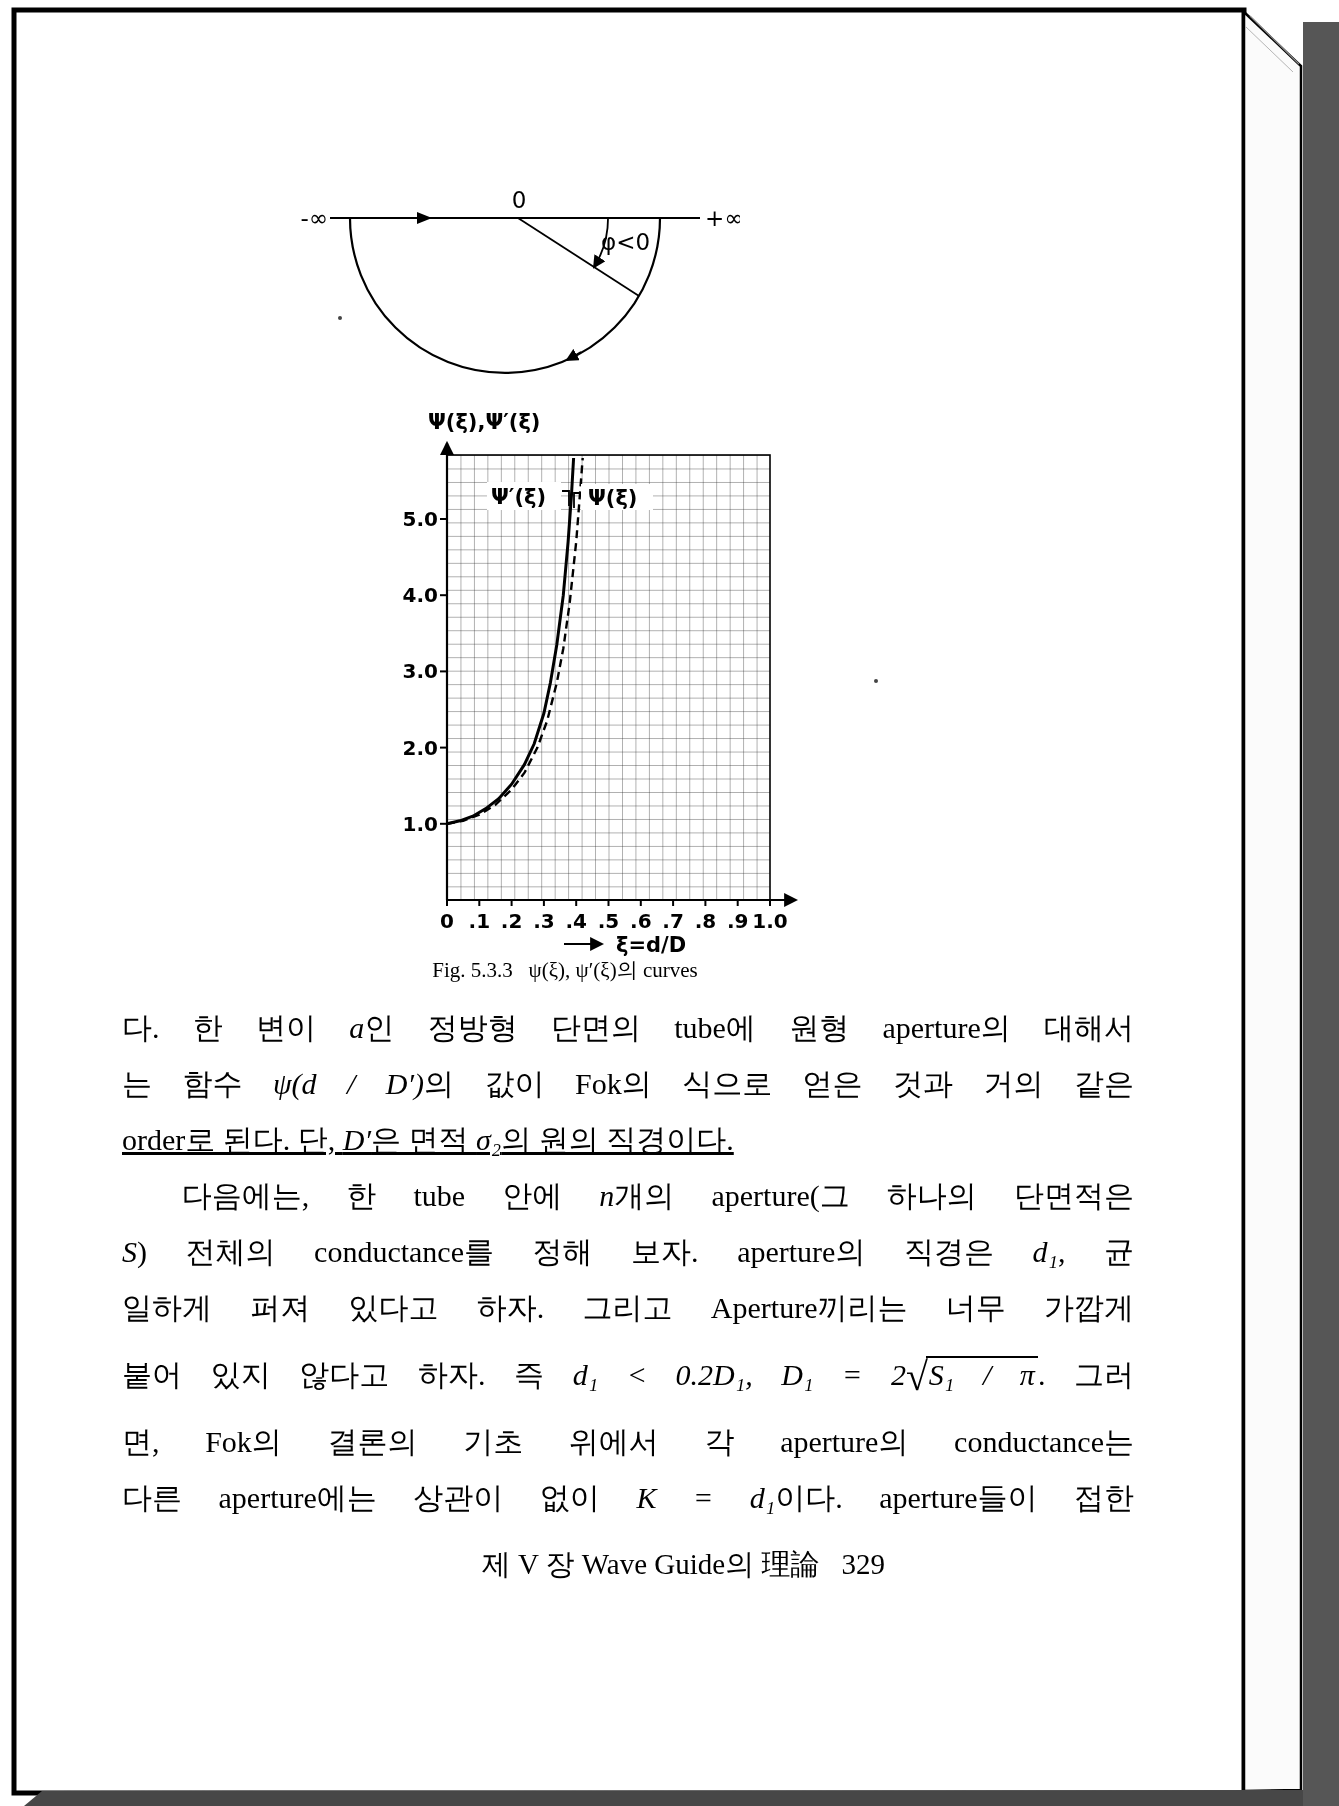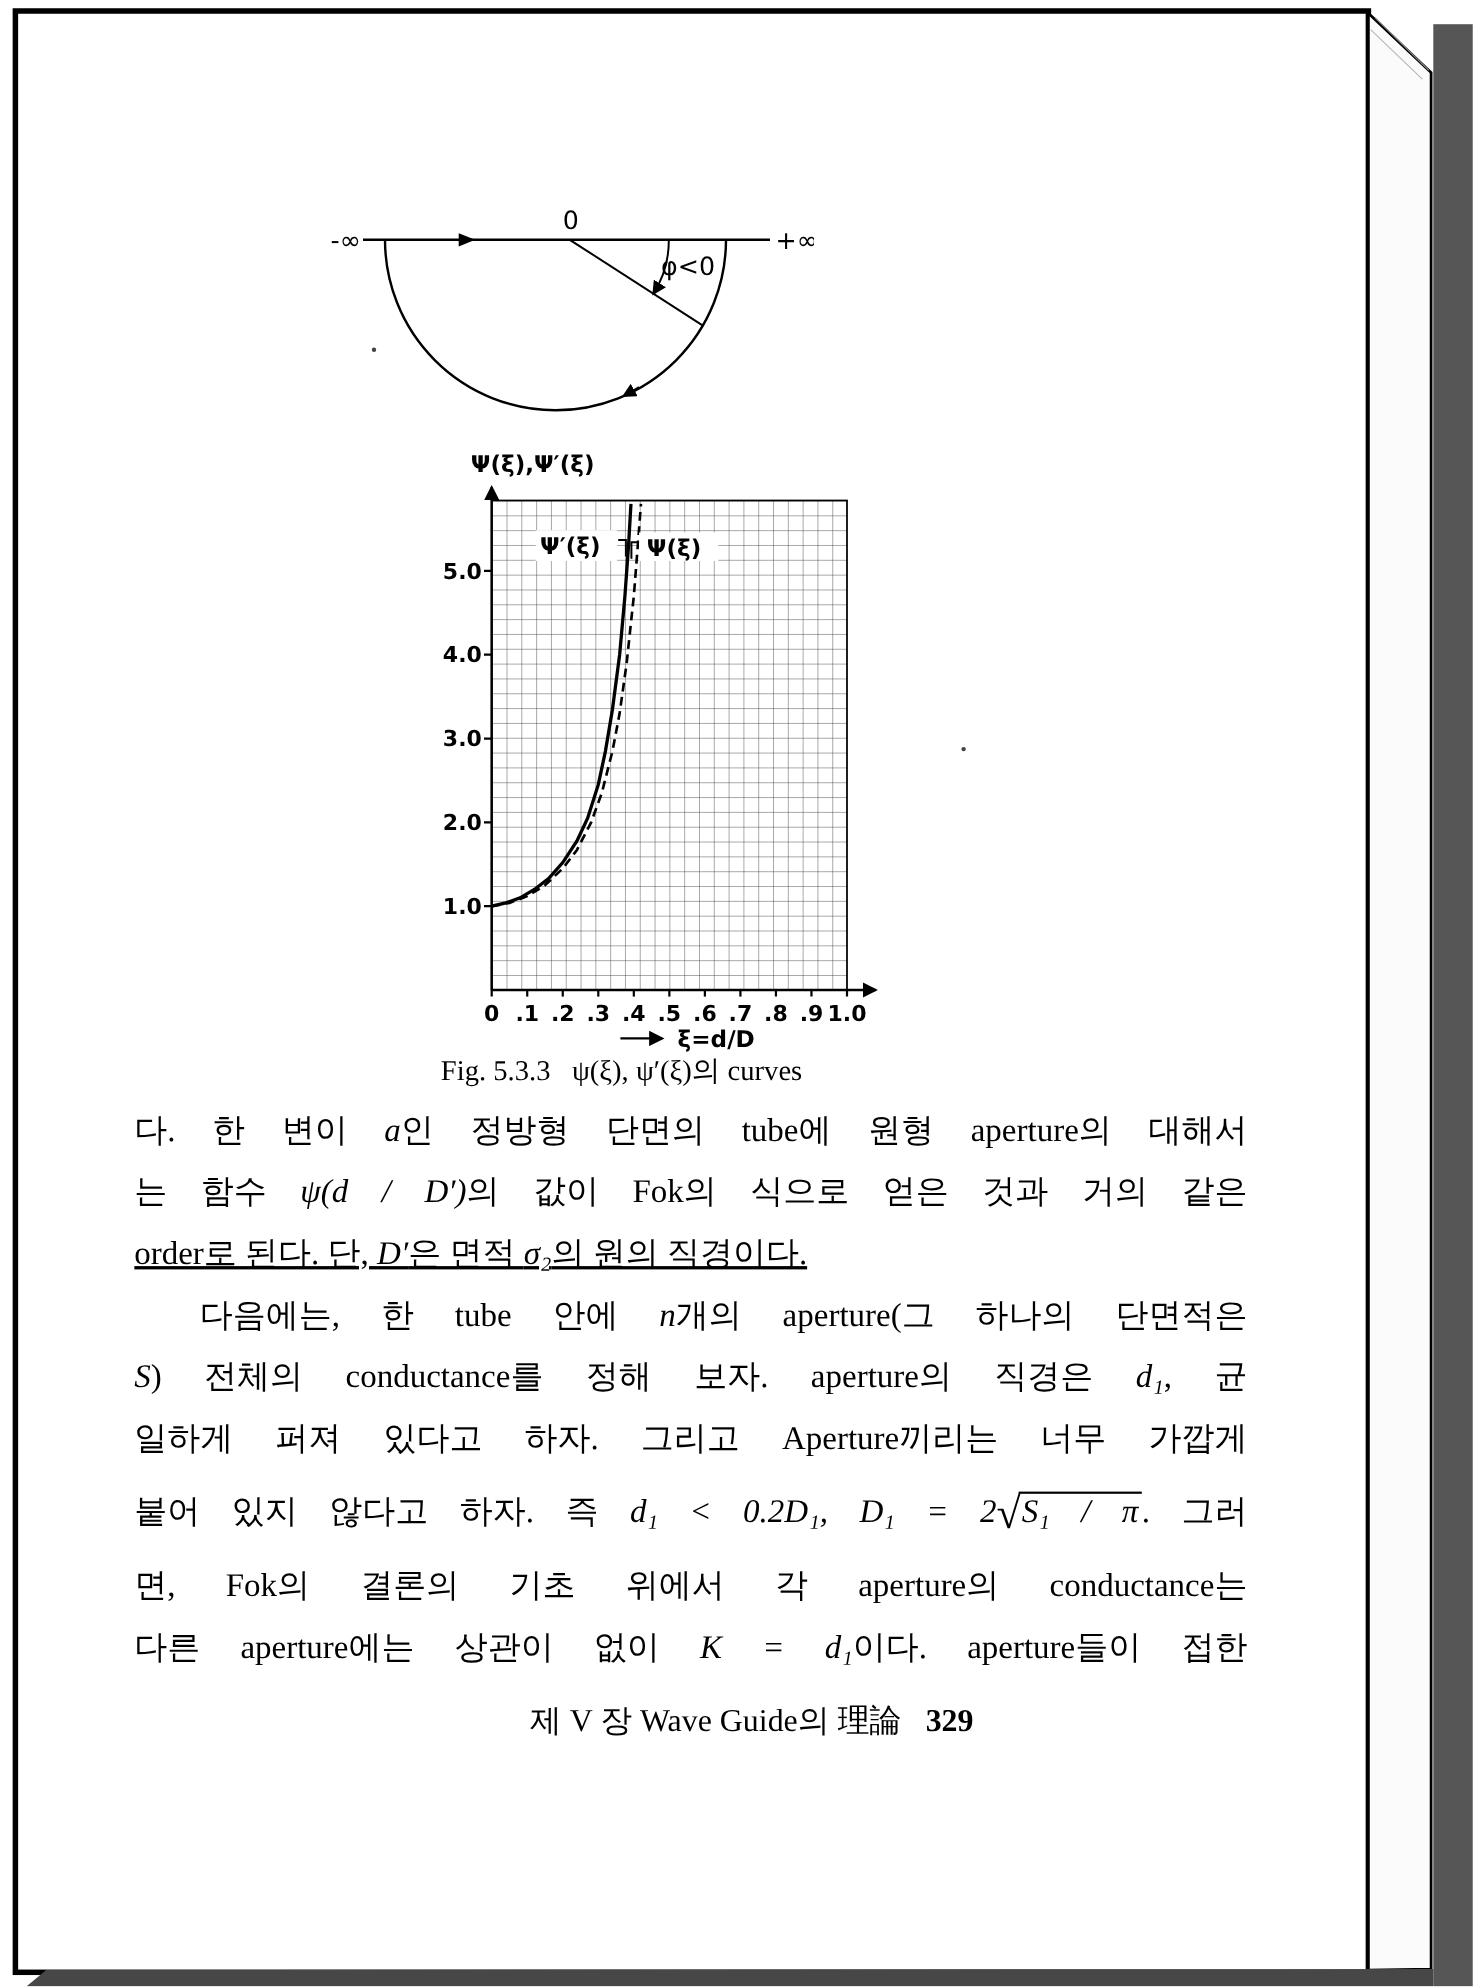--- a/index.html
+++ b/index.html
@@ -16,32 +16,32 @@
   .curve-label{font-size:21px;font-weight:bold;}
   .axis{stroke:#000;stroke-width:2.2;fill:none;}
   .thin{stroke:#000;stroke-width:1.8;fill:none;}
   .curve{fill:none;stroke:#000;}
   .solid{stroke-width:3;}
   .dashed{stroke-width:2.4;stroke-dasharray:8 5;}
   .hook{stroke:#000;stroke-width:1.8;fill:none;}
   .tick-mark{stroke:#000;stroke-width:2;}
 
   .caption{position:absolute;z-index:3;left:285px;top:956px;width:560px;text-align:center;
-           font-size:26px;white-space:pre;}
+           font-size:21px;white-space:pre;}
 
   .body-text{position:absolute;z-index:2;left:122px;top:1000px;width:1012px;font-size:30px;}
   .bline{height:56px;line-height:56px;text-align:justify;text-align-last:justify;overflow:hidden;}
   .bline.nofill{text-align-last:left;text-decoration:underline;}
   .bline.tall{height:78px;line-height:78px;}
   span.i{font-style:italic;}
   span.rad{font-size:40px;vertical-align:-4.5px;margin-right:-2px;}
   span.radicand{border-top:2.4px solid #000;font-style:italic;padding:0 3px;}
 
   .footer{position:absolute;z-index:2;left:125px;top:1545px;width:760px;text-align:right;font-size:29px;}
-  .footer .pg{font-weight:bold;margin-left:22px;margin-top:31px;}
+  .footer .pg{font-weight:normal;margin-left:22px;margin-top:31px;}
 </style>
 </head>
 <body>
 
 <div class="canvas">
 
   <svg id="book-bg" width="1339" height="1806" viewBox="0 0 1339 1806">
     <rect x="14" y="10" width="1230" height="1783" fill="#ffffff" stroke="#000" stroke-width="5"></rect>
     <polygon points="1244,12 1301,66 1301,1790 1244,1791" fill="#fbfbfb" stroke="#000" stroke-width="2.5"></polygon>
     <line x1="1250" y1="16" x2="1299" y2="64" stroke="#8a8a8a" stroke-width="1.2"></line>

